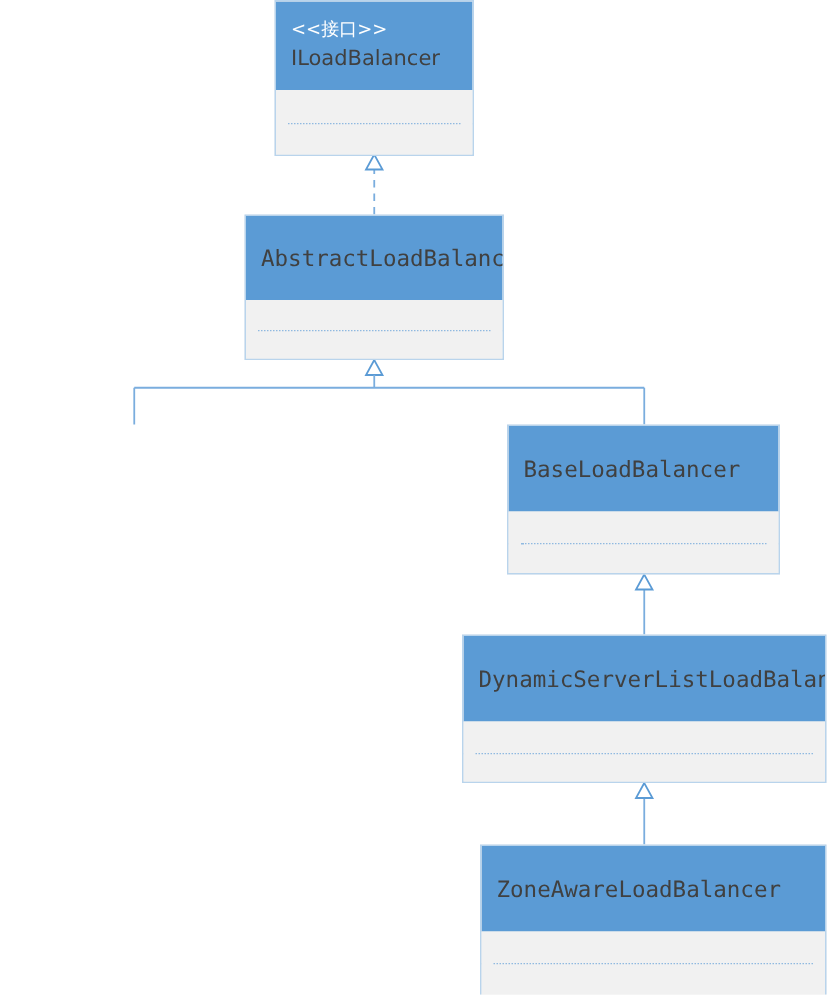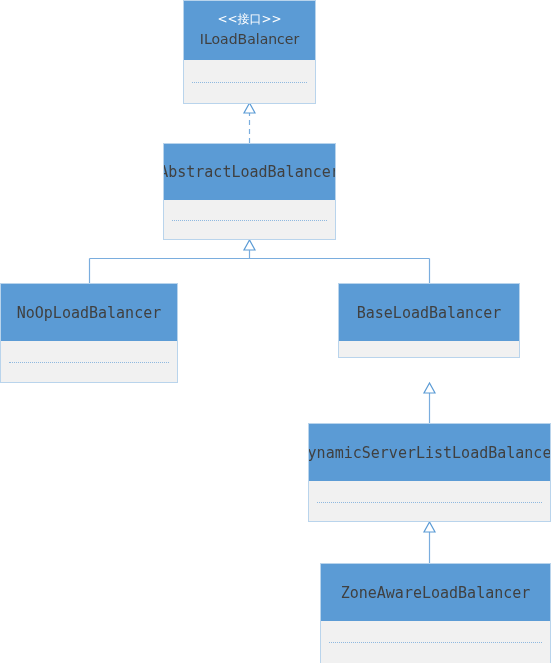--- a/index.html
+++ b/index.html
@@ -38,21 +38,20 @@
     overflow: hidden;
   }
   .uml-header {
     background: #5b9bd5;
     color: #ffffff;
     box-sizing: border-box;
     padding: 9px 10px 0 10px;
     display: flex;
     flex-direction: column;
     justify-content: flex-start;
-    align-items: center;
   }
   .uml-header.centered {
     justify-content: center;
     padding-top: 0;
   }
   .stereotype {
     font-family: "DejaVu Sans", "Liberation Sans", sans-serif;
     font-size: 12px;
     line-height: 18px;
     color: #ffffff;
@@ -141,30 +140,22 @@
 
   <div class="uml-class" id="box-abstractloadbalancer" style="left:163px; top:143px; width:173px; height:97px;">
     <div class="uml-header centered" style="height:56px;">
       <div class="class-name">AbstractLoadBalancer</div>
     </div>
     <div class="uml-attrs" style="height:20px;"></div>
     <div class="uml-divider"></div>
     <div class="uml-ops" style="height:21px;"></div>
   </div>
 
-  <div class="uml-class" id="box-nooploadbalancer" style="left:0px; top:283px; width:178px; height:100px;">
-    <div class="uml-header centered" style="height:57px;">
-      <div class="class-name">NoOpLoadBalancer</div>
-    </div>
-    <div class="uml-attrs" style="height:21px;"></div>
-    <div class="uml-divider"></div>
-    <div class="uml-ops" style="height:22px;"></div>
-  </div>
 
-  <div class="uml-class" id="box-baseloadbalancer" style="left:338px; top:283px; width:182px; height:75px;">
+  <div class="uml-class" id="box-baseloadbalancer" style="left:338px; top:283px; width:182px; height:100px;">
     <div class="uml-header centered" style="height:57px;">
       <div class="class-name">BaseLoadBalancer</div>
     </div>
     <div class="uml-attrs" style="height:21px;"></div>
     <div class="uml-divider"></div>
     <div class="uml-ops" style="height:22px;"></div>
   </div>
 
   <div class="uml-class" id="box-dynamicserverlistloadbalancer" style="left:308px; top:423px; width:243px; height:99px;">
     <div class="uml-header centered" style="height:57px;">

